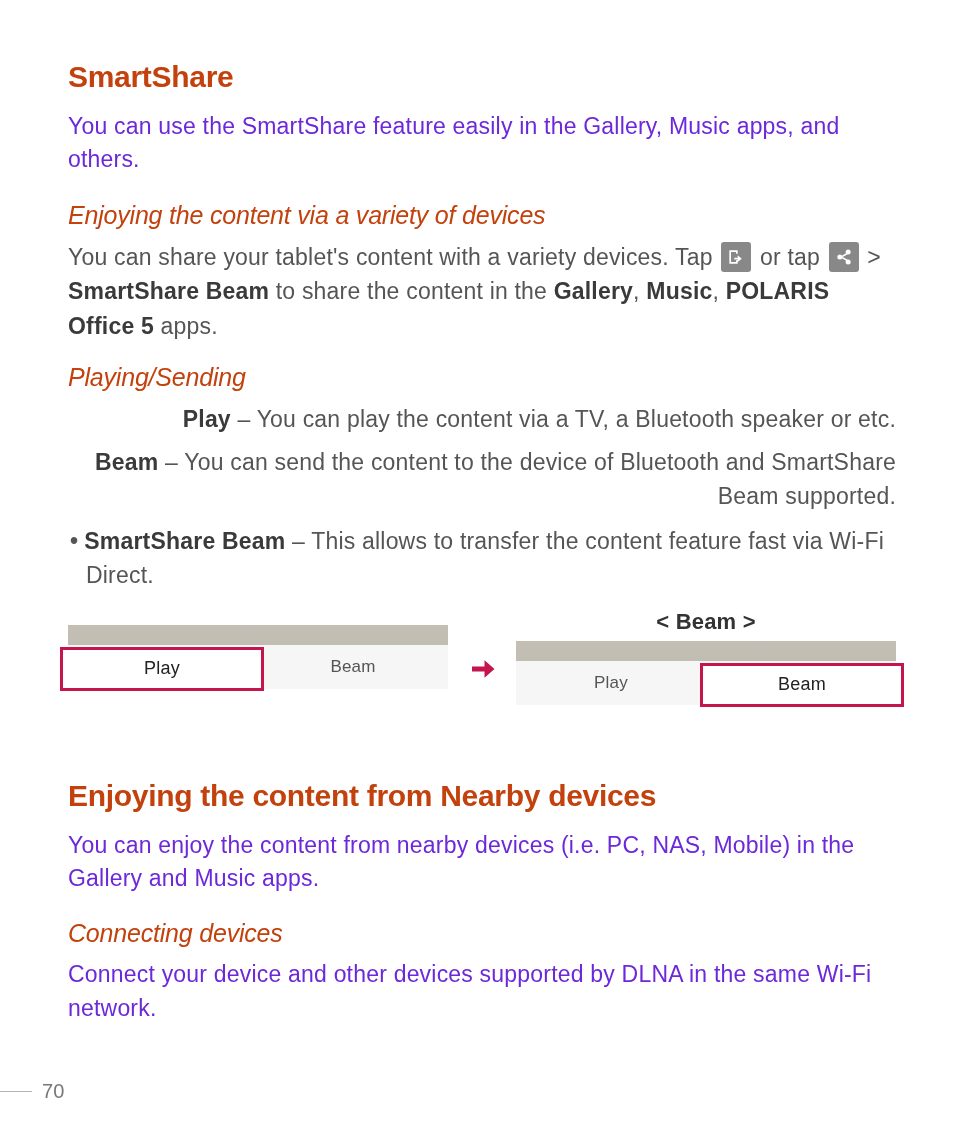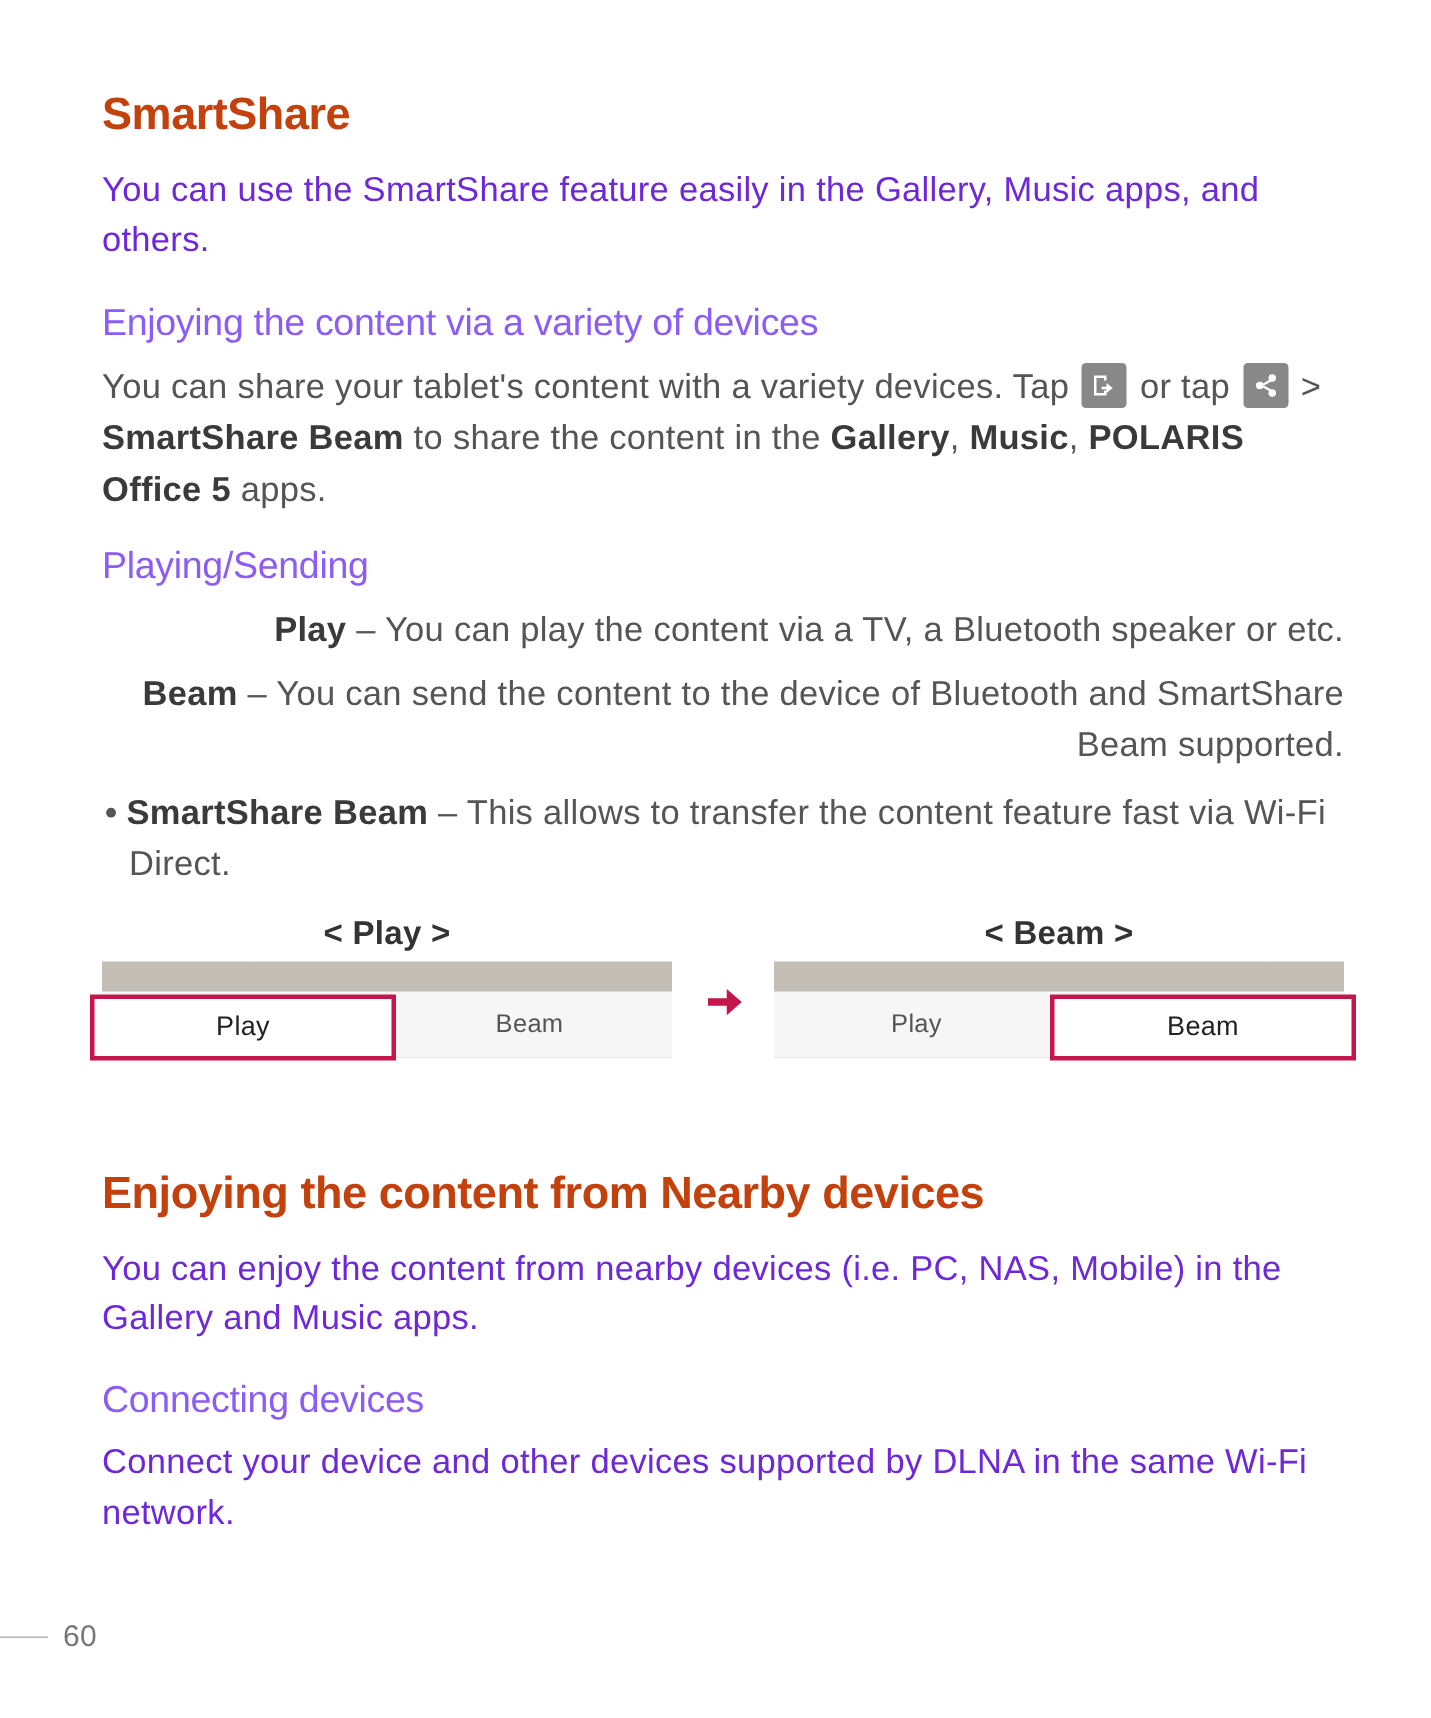--- a/index.html
+++ b/index.html
@@ -20,26 +20,27 @@
     margin-bottom: 16px;
     letter-spacing: -0.3px;
   }
   p.body-text {
     font-size: 23px;
     line-height: 1.45;
     color: #6d28d9;
     margin-bottom: 24px;
   }
   h2.sub-heading {
-    color: #8b5cf6;
+    color: #c2410c;
     font-size: 25px;
     font-weight: 400;
     margin-bottom: 10px;
     margin-top: 20px;
     letter-spacing: -0.2px;
+    font-style: italic;
   }
   .bold { font-weight: 700; color: #3a3a3a; }
   .inline-text { font-size: 23px; line-height: 1.5; color: #555; }
   .icon-box {
     display: inline-flex;
     align-items: center;
     justify-content: center;
     width: 30px;
     height: 30px;
     background: #888;
@@ -178,21 +179,20 @@
 <p class="beam-def">
   <span class="bold">Beam</span><span> – You can send the content to the device of Bluetooth and SmartShare Beam supported.</span>
 </p>
 
 <p class="bullet-row">
   <span class="dot">•</span><span class="bold">SmartShare Beam</span><span> – This allows to transfer the content feature fast via Wi-Fi Direct.</span>
 </p>
 
 <div class="tabs-figure">
   <div class="tabs-col col-left">
-    <div class="tabs-caption">&lt; Play &gt;</div>
     <div class="tabs-bg">
       <div class="blurbar">
         <div class="seg"></div>
         <div class="seg">Beam</div>
       </div>
       <div class="highlight">Play</div>
     </div>
   </div>
   <div class="arrow-mid">
     <svg viewBox="0 0 24 24">
@@ -216,14 +216,14 @@
 <h1 class="main-heading second-main">Enjoying the content from Nearby devices</h1>
 
 <p class="body-text">You can enjoy the content from nearby devices (i.e. PC, NAS, Mobile) in the Gallery and Music apps.</p>
 
 <h2 class="sub-heading">Connecting devices</h2>
 
 <p class="body-text">Connect your device and other devices supported by DLNA in the same Wi-Fi network.</p>
 
 <div class="page-footer">
   <div class="line"></div>
-  <div class="num">60</div>
+  <div class="num">70</div>
 </div>
 
 </body></html>

